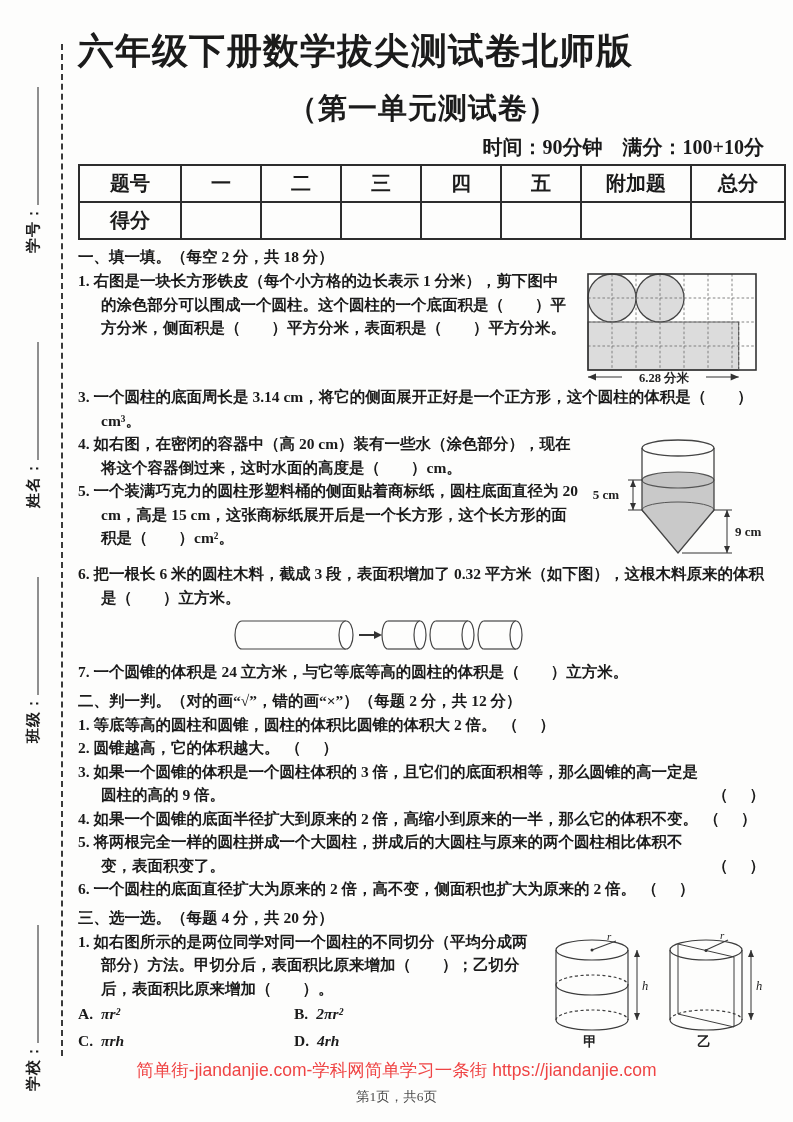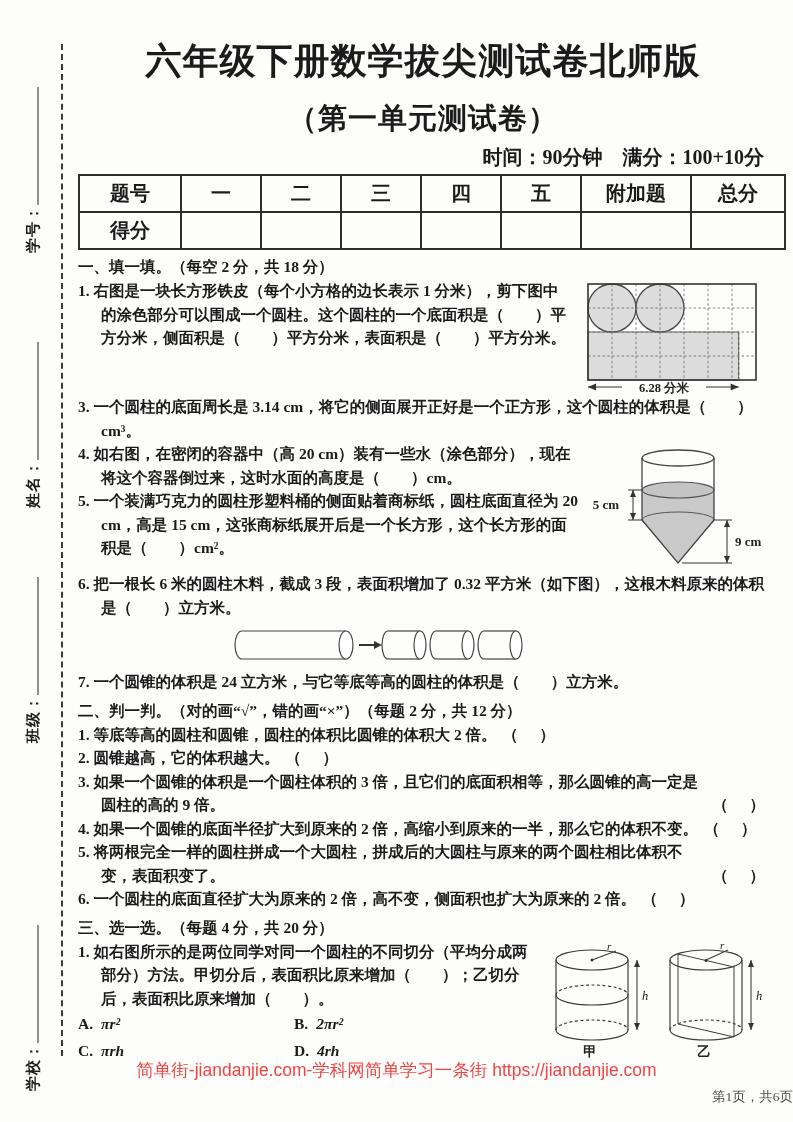--- a/index.html
+++ b/index.html
@@ -14,21 +14,21 @@
     border-left:2.5px dashed #3a3a3a;
   }
   .side-field{
     position:absolute;left:33px;transform:translate(-50%,-50%) rotate(-90deg);
     display:flex;align-items:center;white-space:nowrap;
   }
   .side-label{font-size:15px;font-weight:bold;letter-spacing:1px;}
   .side-line{display:inline-block;width:118px;border-bottom:1.7px solid #222;height:10px;}
   
   .content{position:absolute;left:78px;top:28px;width:690px;}
-  .title{margin:10px;text-align:center;font-size:36px;line-height:46px;font-weight:bold;letter-spacing:1px;}
+  .title{margin:0;font-size:36px;line-height:46px;font-weight:bold;letter-spacing:1px;}
   .subtitle{margin:14px 0 0;text-align:center;font-size:29px;line-height:40px;font-weight:bold;letter-spacing:1px;}
   .meta{margin-top:8px;text-align:right;font-size:20px;line-height:22px;font-weight:600;padding-right:4px;}
   
   .score-table{border-collapse:collapse;width:678px;margin-top:6px;table-layout:fixed;}
   .score-table th,.score-table td{
     border:2px solid #2d2d2d;height:35px;text-align:center;
     font-size:20px;font-weight:bold;padding:0;
   }
   .col-qnum{width:100px;border-radius:15px;}.col-norm{width:78px;}.col-extra{width:108px;}.col-total{width:92px;}
   
@@ -40,21 +40,21 @@
   .jitem{display:flex;align-items:flex-end;
          font-size:15.5px;line-height:23.5px;font-weight:600;}
   .jtext{text-indent:-23px;padding-left:23px;max-width:608px;}
   .jparen{white-space:nowrap;padding-left:6px;letter-spacing:3px;}
   .opts{display:flex;flex-wrap:wrap;max-width:432px;font-size:15.5px;line-height:27px;font-weight:600;}
   .opt{flex:0 0 50%;}
   .opt .formula{font-style:italic;padding-left:8px;}
   
   .footer-brand{position:absolute;left:0;width:793px;top:1058px;text-align:center;
     color:#ef4444;font-size:17.5px;font-family:"Liberation Sans","DejaVu Sans",sans-serif;}
-  .footer-page{position:absolute;left:0;width:793px;top:1088px;text-align:right;
+  .footer-page{position:absolute;left:0;width:793px;top:1088px;text-align:center;
     color:#4d4d4d;font-size:13.5px;}
   svg{overflow:visible;}
   svg text{font-family:"Liberation Serif","DejaVu Serif",serif;fill:#222;}
 </style>
 </head>
 <body>
 
 <div class="page">
 
   <div class="sidebar-divider"></div>

